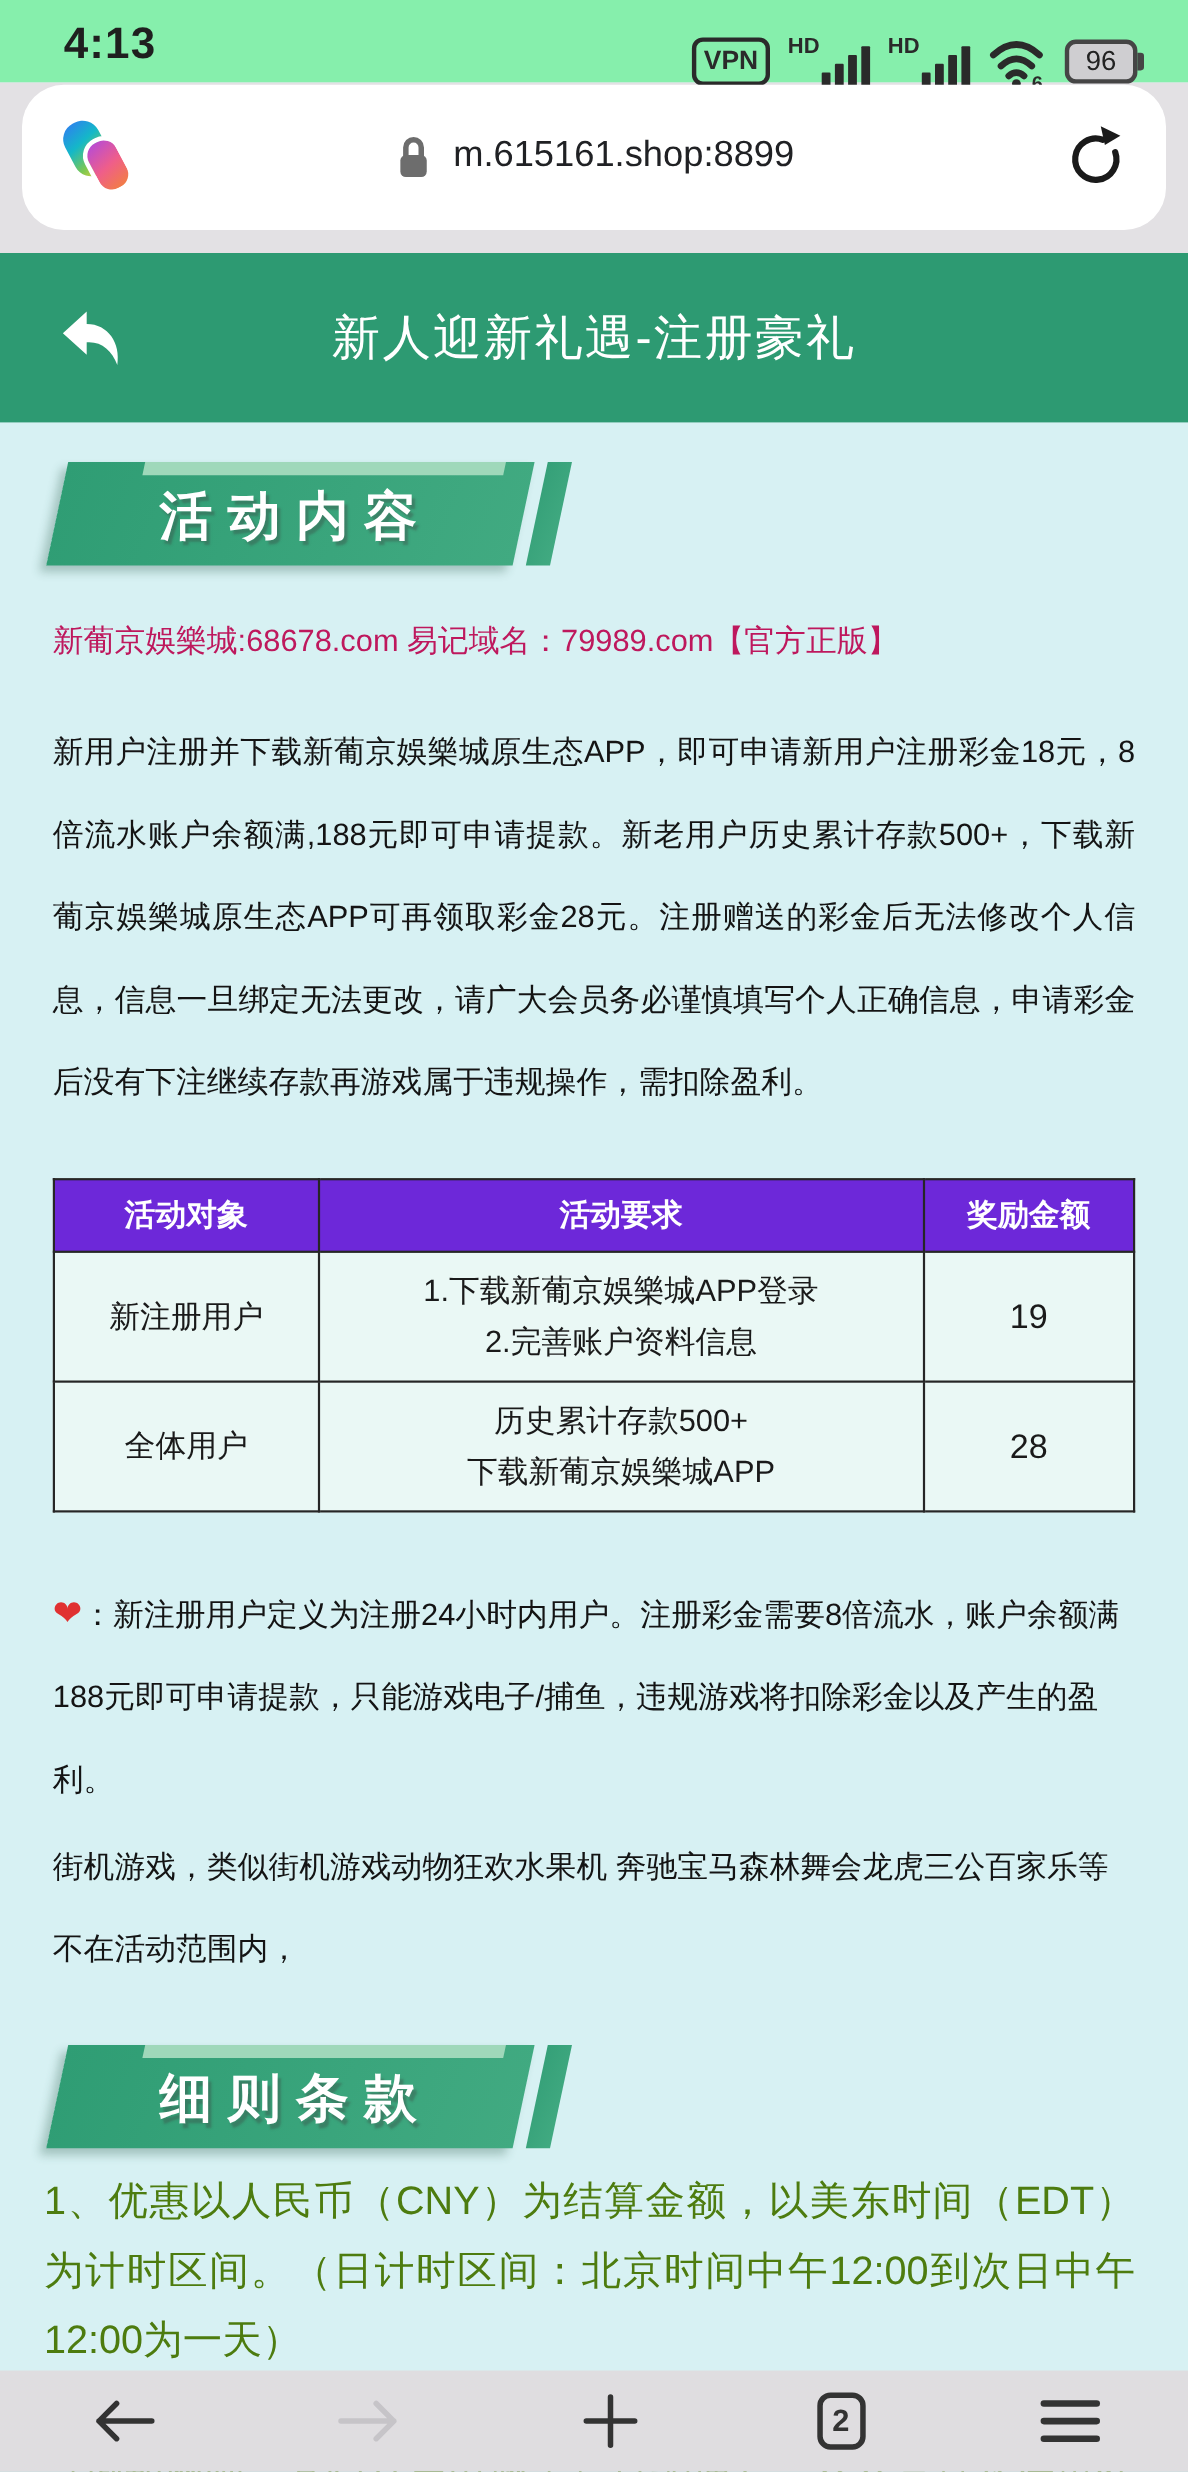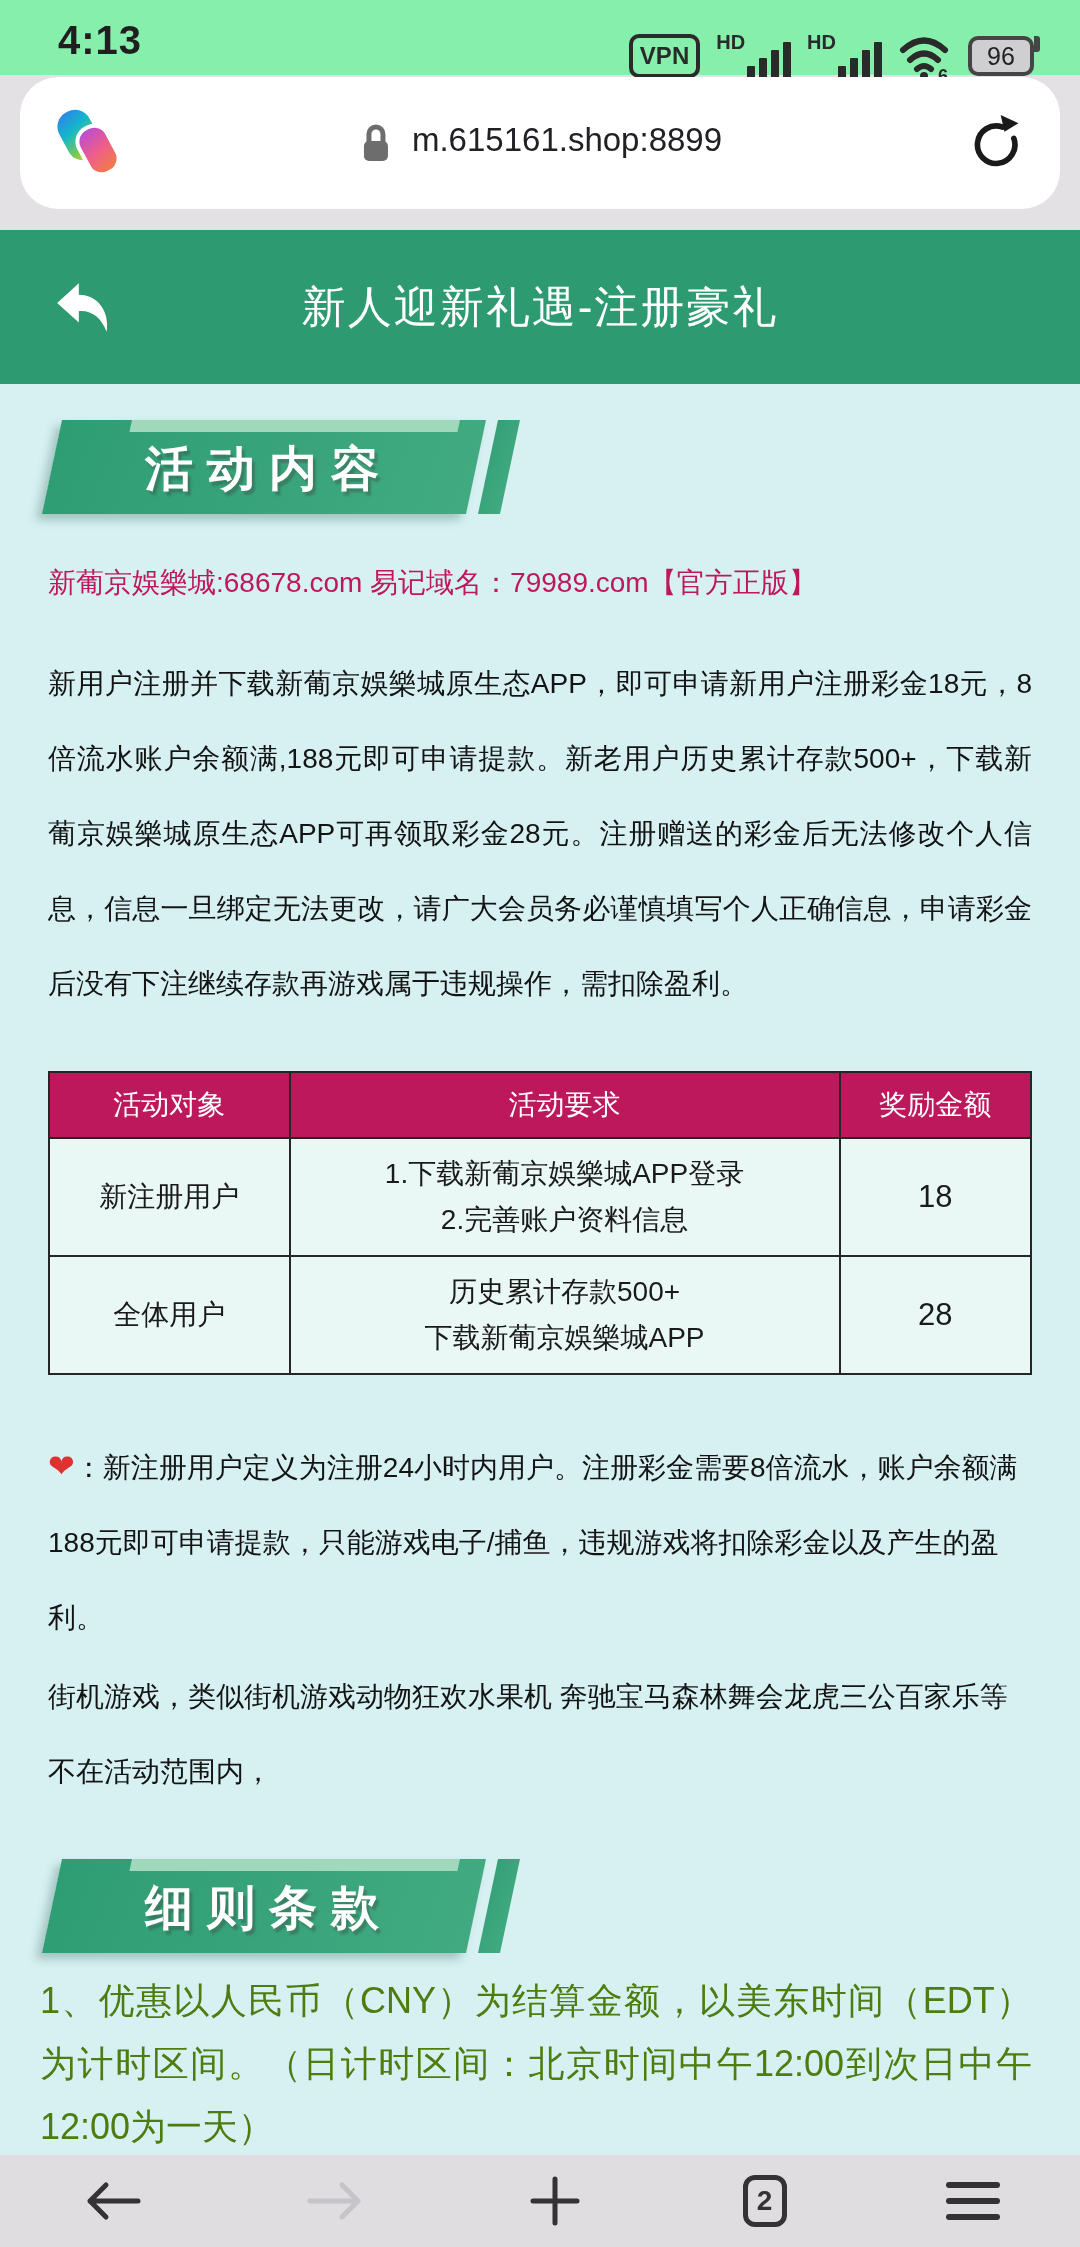--- a/index.html
+++ b/index.html
@@ -9,21 +9,21 @@
   
   .status-bar { height: 75px; background: #86efac; display: flex; align-items: center; justify-content: space-between; padding: 6px 40px 0 58px; }
   .time { font-size: 40px; font-weight: 700; color: #1f1f1f; letter-spacing: 1px; }
   .status-icons { display: flex; align-items: center; gap: 16px; margin-top: 31px; }
   .vpn-badge { border: 4px solid #2a2a2a; border-radius: 10px; padding: 0 7px; height: 44px; display: flex; align-items: center; font-size: 24px; font-weight: 700; color: #2a2a2a; }
   .sig { display: flex; align-items: flex-start; }
   .sig .hd { font-size: 20px; font-weight: 700; color: #2a2a2a; line-height: 1; margin: 0 2px 0 0; }
   .bars { display: flex; align-items: flex-end; gap: 4px; height: 48px; padding-top: 10px; }
   .bars i { display: block; width: 8px; background: #2a2a2a; border-radius: 1px; }
   .bars .b1 { height: 14px; } .bars .b2 { height: 22px; } .bars .b3 { height: 30px; } .bars .b4 { height: 38px; }
-  .battery { display: flex; }
+  .battery { display: flex; align-items: center; }
   .batt-body { width: 66px; height: 40px; border: 4px solid #454545; border-radius: 10px; background: #cfced1; display: flex; align-items: center; justify-content: center; font-size: 25px; color: #222; }
   .batt-nub { width: 6px; height: 16px; background: #454545; border-radius: 0 3px 3px 0; }
 
   
   .url-zone { height: 155px; background: #e3e1e4; padding: 2px 20px 0; }
   .url-pill { position: relative; height: 132px; background: #ffffff; border-radius: 38px; display: flex; align-items: center; padding: 0 34px; }
   .copilot { position: relative; width: 72px; height: 72px; }
   .cp-a { position: absolute; left: 8px; top: 2px; width: 34px; height: 52px; border-radius: 16px; transform: rotate(-28deg); background: linear-gradient(165deg, #2f7ff0 0%, #14b8c8 38%, #7ec850 72%, #f4d33f 100%); }
   .cp-b { position: absolute; left: 26px; top: 16px; width: 36px; height: 54px; border-radius: 17px; transform: rotate(-28deg); background: linear-gradient(345deg, #f2803f 0%, #ef5e8a 48%, #b44bd9 100%); border: 4px solid #fff; }
   .url-center { position: absolute; left: 50%; top: 50%; transform: translate(-50%, -50%); display: flex; align-items: flex-start; gap: 18px; }
@@ -41,21 +41,21 @@
   .ribbon { position: relative; width: 478px; height: 94px; margin: 36px 0 0 -8px; }
   .ribbon-main { position: absolute; left: 12px; right: 42px; top: 0; bottom: 0; background: linear-gradient(100deg, #2f9d74, #41aa81); transform: skewX(-12deg); box-shadow: -5px 6px 9px rgba(40, 90, 70, 0.3); }
   .ribbon-main::before { content: ""; position: absolute; left: 70px; right: 26px; top: 0; height: 12px; background: #9fd8ba; }
   .ribbon-tip { position: absolute; right: 8px; top: 0; bottom: 0; width: 22px; background: linear-gradient(100deg, #35a078, #41aa81); transform: skewX(-12deg); }
   .ribbon-label { position: absolute; left: 0; right: 34px; top: 4px; bottom: 0; display: flex; align-items: center; justify-content: center; color: #fff; font-size: 48px; font-weight: 700; letter-spacing: 14px; padding-left: 14px; text-shadow: 3px 4px 2px rgba(60, 60, 60, 0.35); white-space: nowrap; text-align: center; }
 
   .domain-line { margin-top: 50px; font-size: 28px; color: #be185d; }
   .intro { margin-top: 44px; font-size: 28px; line-height: 75px; color: #141414; text-align: justify; }
 
   .activity-table { width: 100%; margin-top: 50px; border-collapse: collapse; background: #eaf8f5; }
-  .activity-table th { background: #be185d; color: #ffffff; font-size: 28px; font-weight: 400; height: 66px; border: 2px solid #262626; }
+  .activity-table th { background: #6d28d9; color: #ffffff; font-size: 28px; font-weight: 700; height: 66px; border: 2px solid #262626; }
   .activity-table td { border: 2px solid #262626; font-size: 28px; color: #1a1a1a; text-align: center; padding: 12px 8px; line-height: 46px; }
   .activity-table td.reward { font-size: 31px; }
 
   .heart-note { margin-top: 54px; font-size: 28px; line-height: 75px; color: #141414; }
   .heart { color: #e03131; font-size: 32px; }
   .arcade-note { margin-top: 4px; font-size: 28px; line-height: 75px; color: #141414; }
 
   .terms { margin: 16px 0 0 -8px; }
   .terms p { font-size: 36px; line-height: 63px; color: #4d7c0f; text-align: justify; }
 
@@ -163,21 +163,21 @@
           <th>奖励金额</th>
         </tr>
       </thead>
       <tbody>
         <tr>
           <td>新注册用户</td>
           <td>
             <div>1.下载新葡京娛樂城APP登录</div>
             <div>2.完善账户资料信息</div>
           </td>
-          <td class="reward">18</td>
+          <td class="reward">19</td>
         </tr>
         <tr>
           <td>全体用户</td>
           <td>
             <div>历史累计存款500+</div>
             <div>下载新葡京娛樂城APP</div>
           </td>
           <td class="reward">28</td>
         </tr>
       </tbody>

